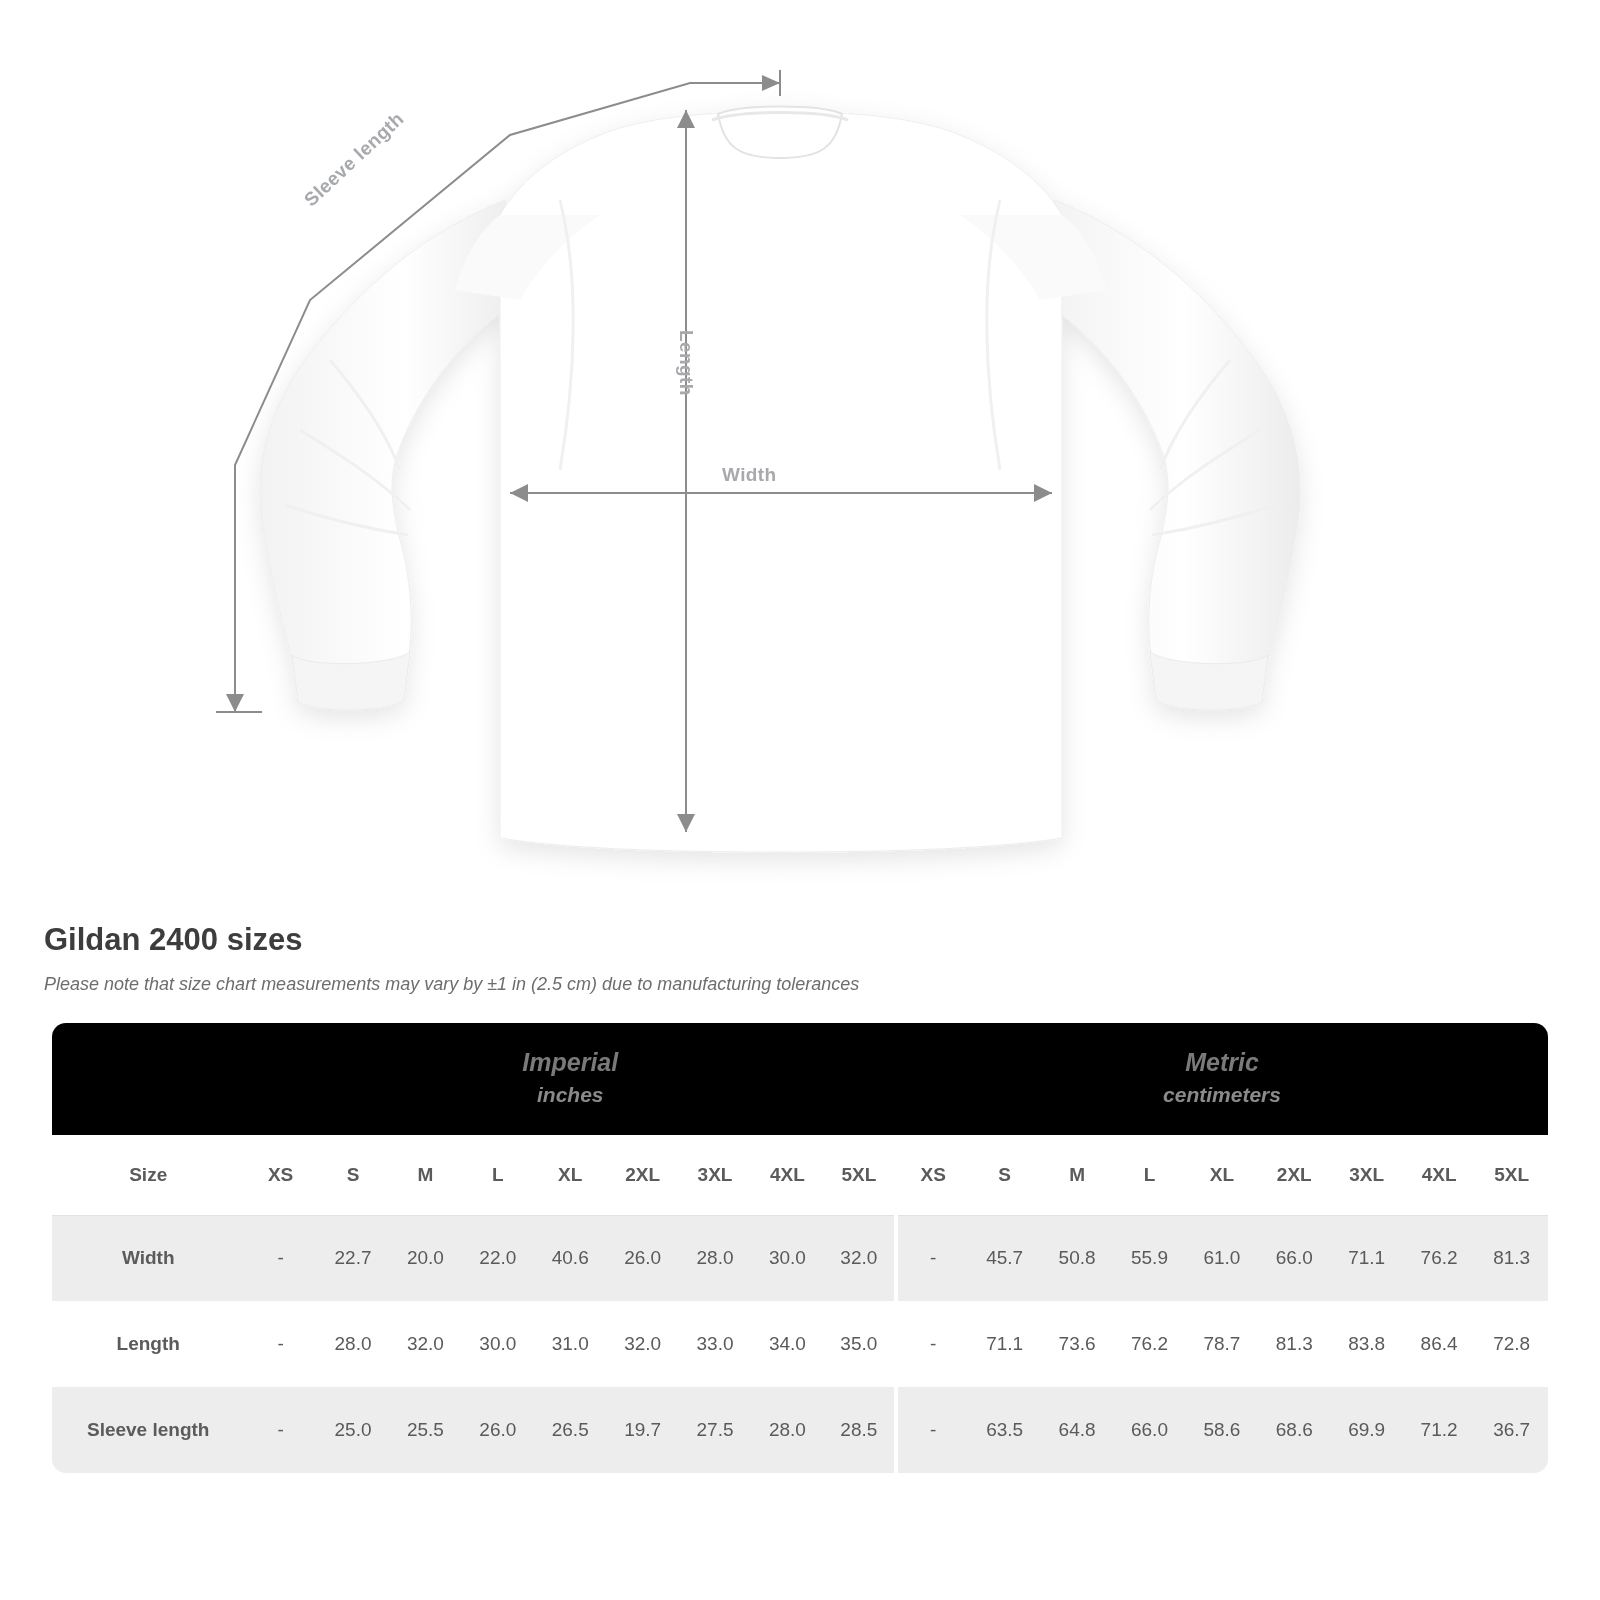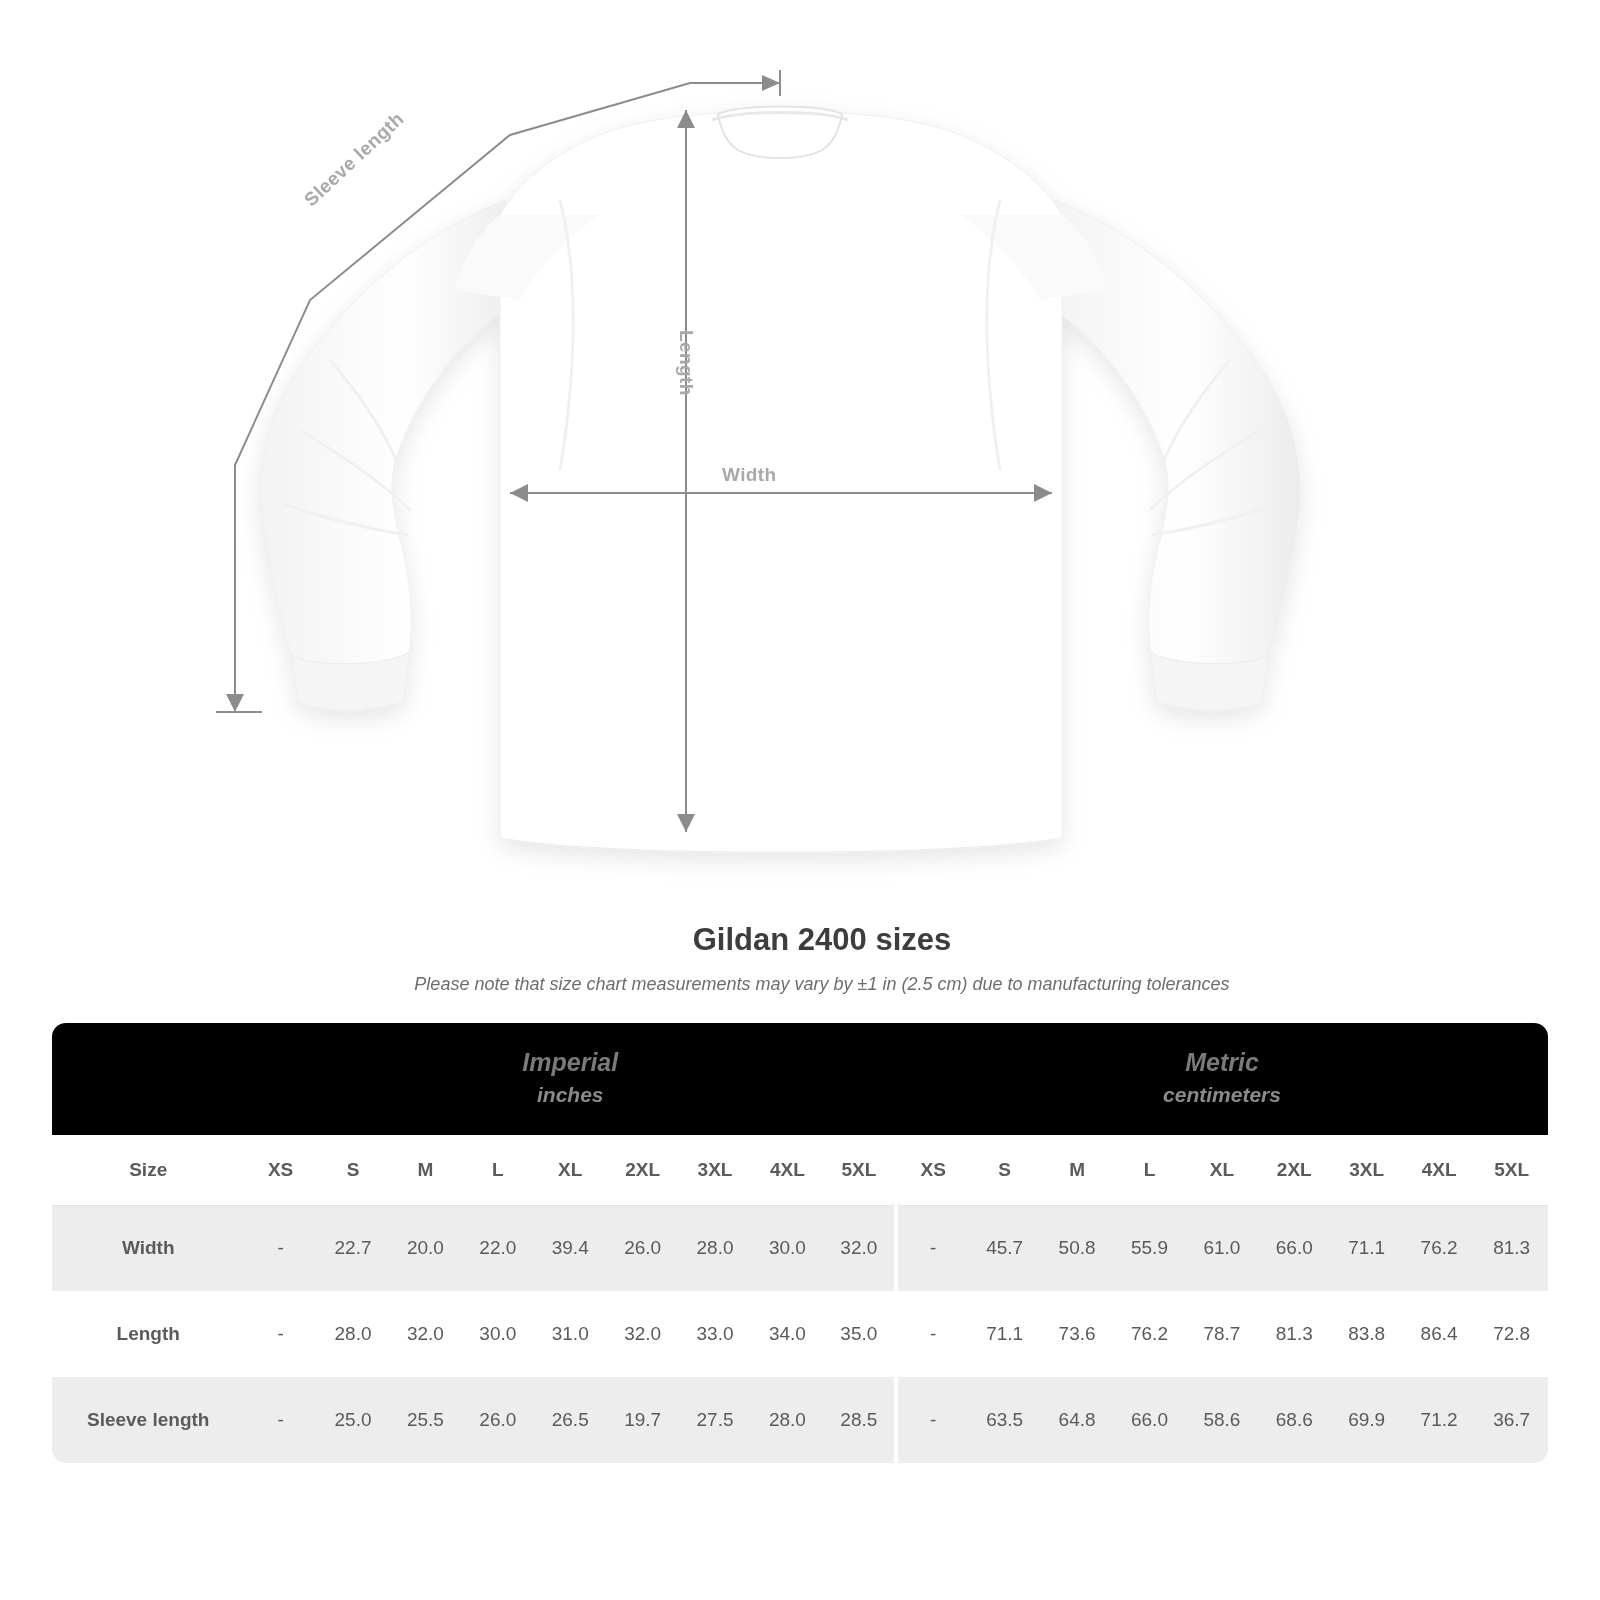--- a/index.html
+++ b/index.html
@@ -51,21 +51,21 @@
     transform: rotate(90deg);
     transform-origin: left top;
   }
   #label-width {
     left: 722px;
     top: 464px;
   }
 
   
   #title-block {
-    text-align: center;
+    text-align: left;
     margin-top: 22px;
     padding-left: 44px;
   }
   #chart-title {
     font-size: 31px;
     font-weight: bold;
     color: #3d3d3d;
     margin: 0;
   }
   #chart-note {
@@ -104,21 +104,21 @@
     color: #7a7a7a;
     line-height: 1.25;
   }
   .unit-sub {
     font-size: 21px;
     font-style: italic;
     color: #8a8a8a;
     line-height: 1.6;
   }
   .row-head {
-    height: 70px;
+    height: 80px;
     background: #ffffff;
   }
   .row-head th {
     font-weight: bold;
     font-size: 19px;
     color: #5b5b5b;
     border-bottom: 1px solid #e3e3e3;
   }
   .data-row {
     height: 86px;
@@ -290,21 +290,21 @@
           <th>5XL</th>
         </tr>
       </thead>
       <tbody>
         <tr class="data-row shaded">
           <th>Width</th>
           <td>-</td>
           <td>22.7</td>
           <td>20.0</td>
           <td>22.0</td>
-          <td>39.4</td>
+          <td>40.6</td>
           <td>26.0</td>
           <td>28.0</td>
           <td>30.0</td>
           <td>32.0</td>
           <td class="divider-left">-</td>
           <td>45.7</td>
           <td>50.8</td>
           <td>55.9</td>
           <td>61.0</td>
           <td>66.0</td>

